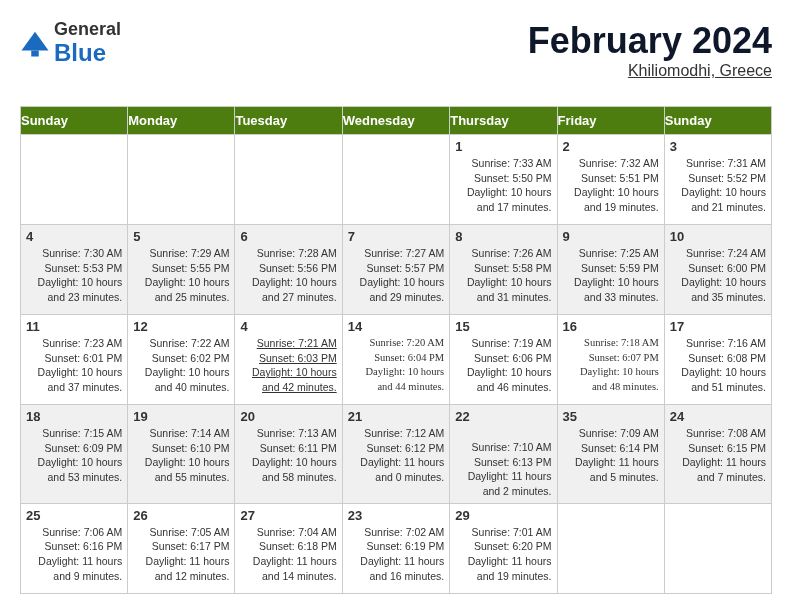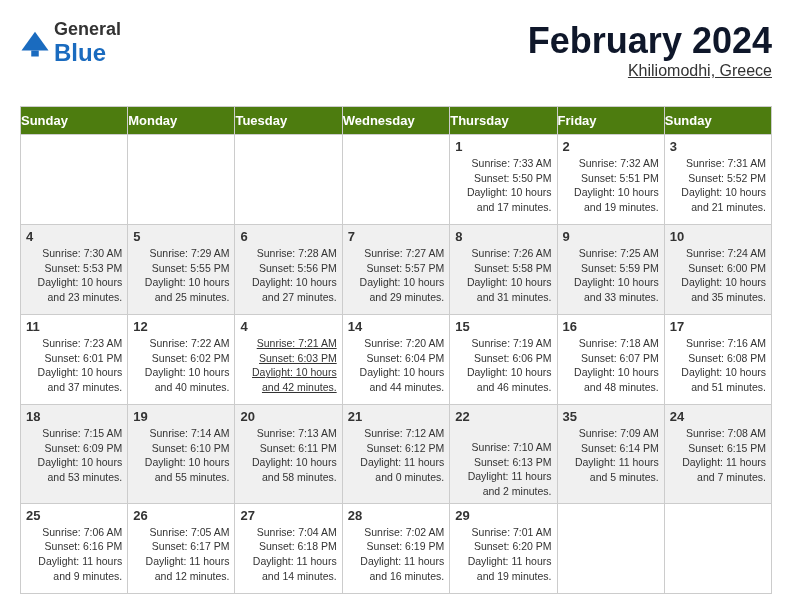--- a/index.html
+++ b/index.html
@@ -225,35 +225,35 @@
         </td>
         <td>
           <span class="day-num">4</span>
           <div class="day-info" style="white-space: pre-line; text-decoration: underline;">Sunrise: 7:21 AM
 Sunset: 6:03 PM
 Daylight: 10 hours
 and 42 minutes.</div>
         </td>
         <td>
           <span class="day-num">14</span>
-          <div class="day-info" style="white-space: pre-line;">Sunrise: 7:20 AM
+          <div class="day-info" style="white-space: pre-line; font-family: Liberation Serif, serif;">Sunrise: 7:20 AM
 Sunset: 6:04 PM
 Daylight: 10 hours
 and 44 minutes.</div>
         </td>
         <td>
           <span class="day-num">15</span>
           <div class="day-info" style="white-space: pre-line;">Sunrise: 7:19 AM
 Sunset: 6:06 PM
 Daylight: 10 hours
 and 46 minutes.</div>
         </td>
         <td>
           <span class="day-num">16</span>
-          <div class="day-info" style="white-space: pre-line;">Sunrise: 7:18 AM
+          <div class="day-info" style="white-space: pre-line; font-family: Liberation Serif, serif;">Sunrise: 7:18 AM
 Sunset: 6:07 PM
 Daylight: 10 hours
 and 48 minutes.</div>
         </td>
         <td>
           <span class="day-num">17</span>
           <div class="day-info" style="white-space: pre-line;">Sunrise: 7:16 AM
 Sunset: 6:08 PM
 Daylight: 10 hours
 and 51 minutes.</div>
@@ -326,21 +326,21 @@
 and 12 minutes.</div>
         </td>
         <td>
           <span class="day-num">27</span>
           <div class="day-info" style="white-space: pre-line;">Sunrise: 7:04 AM
 Sunset: 6:18 PM
 Daylight: 11 hours
 and 14 minutes.</div>
         </td>
         <td>
-          <span class="day-num">28</span>
+          <span class="day-num">23</span>
           <div class="day-info" style="white-space: pre-line;">Sunrise: 7:02 AM
 Sunset: 6:19 PM
 Daylight: 11 hours
 and 16 minutes.</div>
         </td>
         <td>
           <span class="day-num">29</span>
           <div class="day-info" style="white-space: pre-line;">Sunrise: 7:01 AM
 Sunset: 6:20 PM
 Daylight: 11 hours

